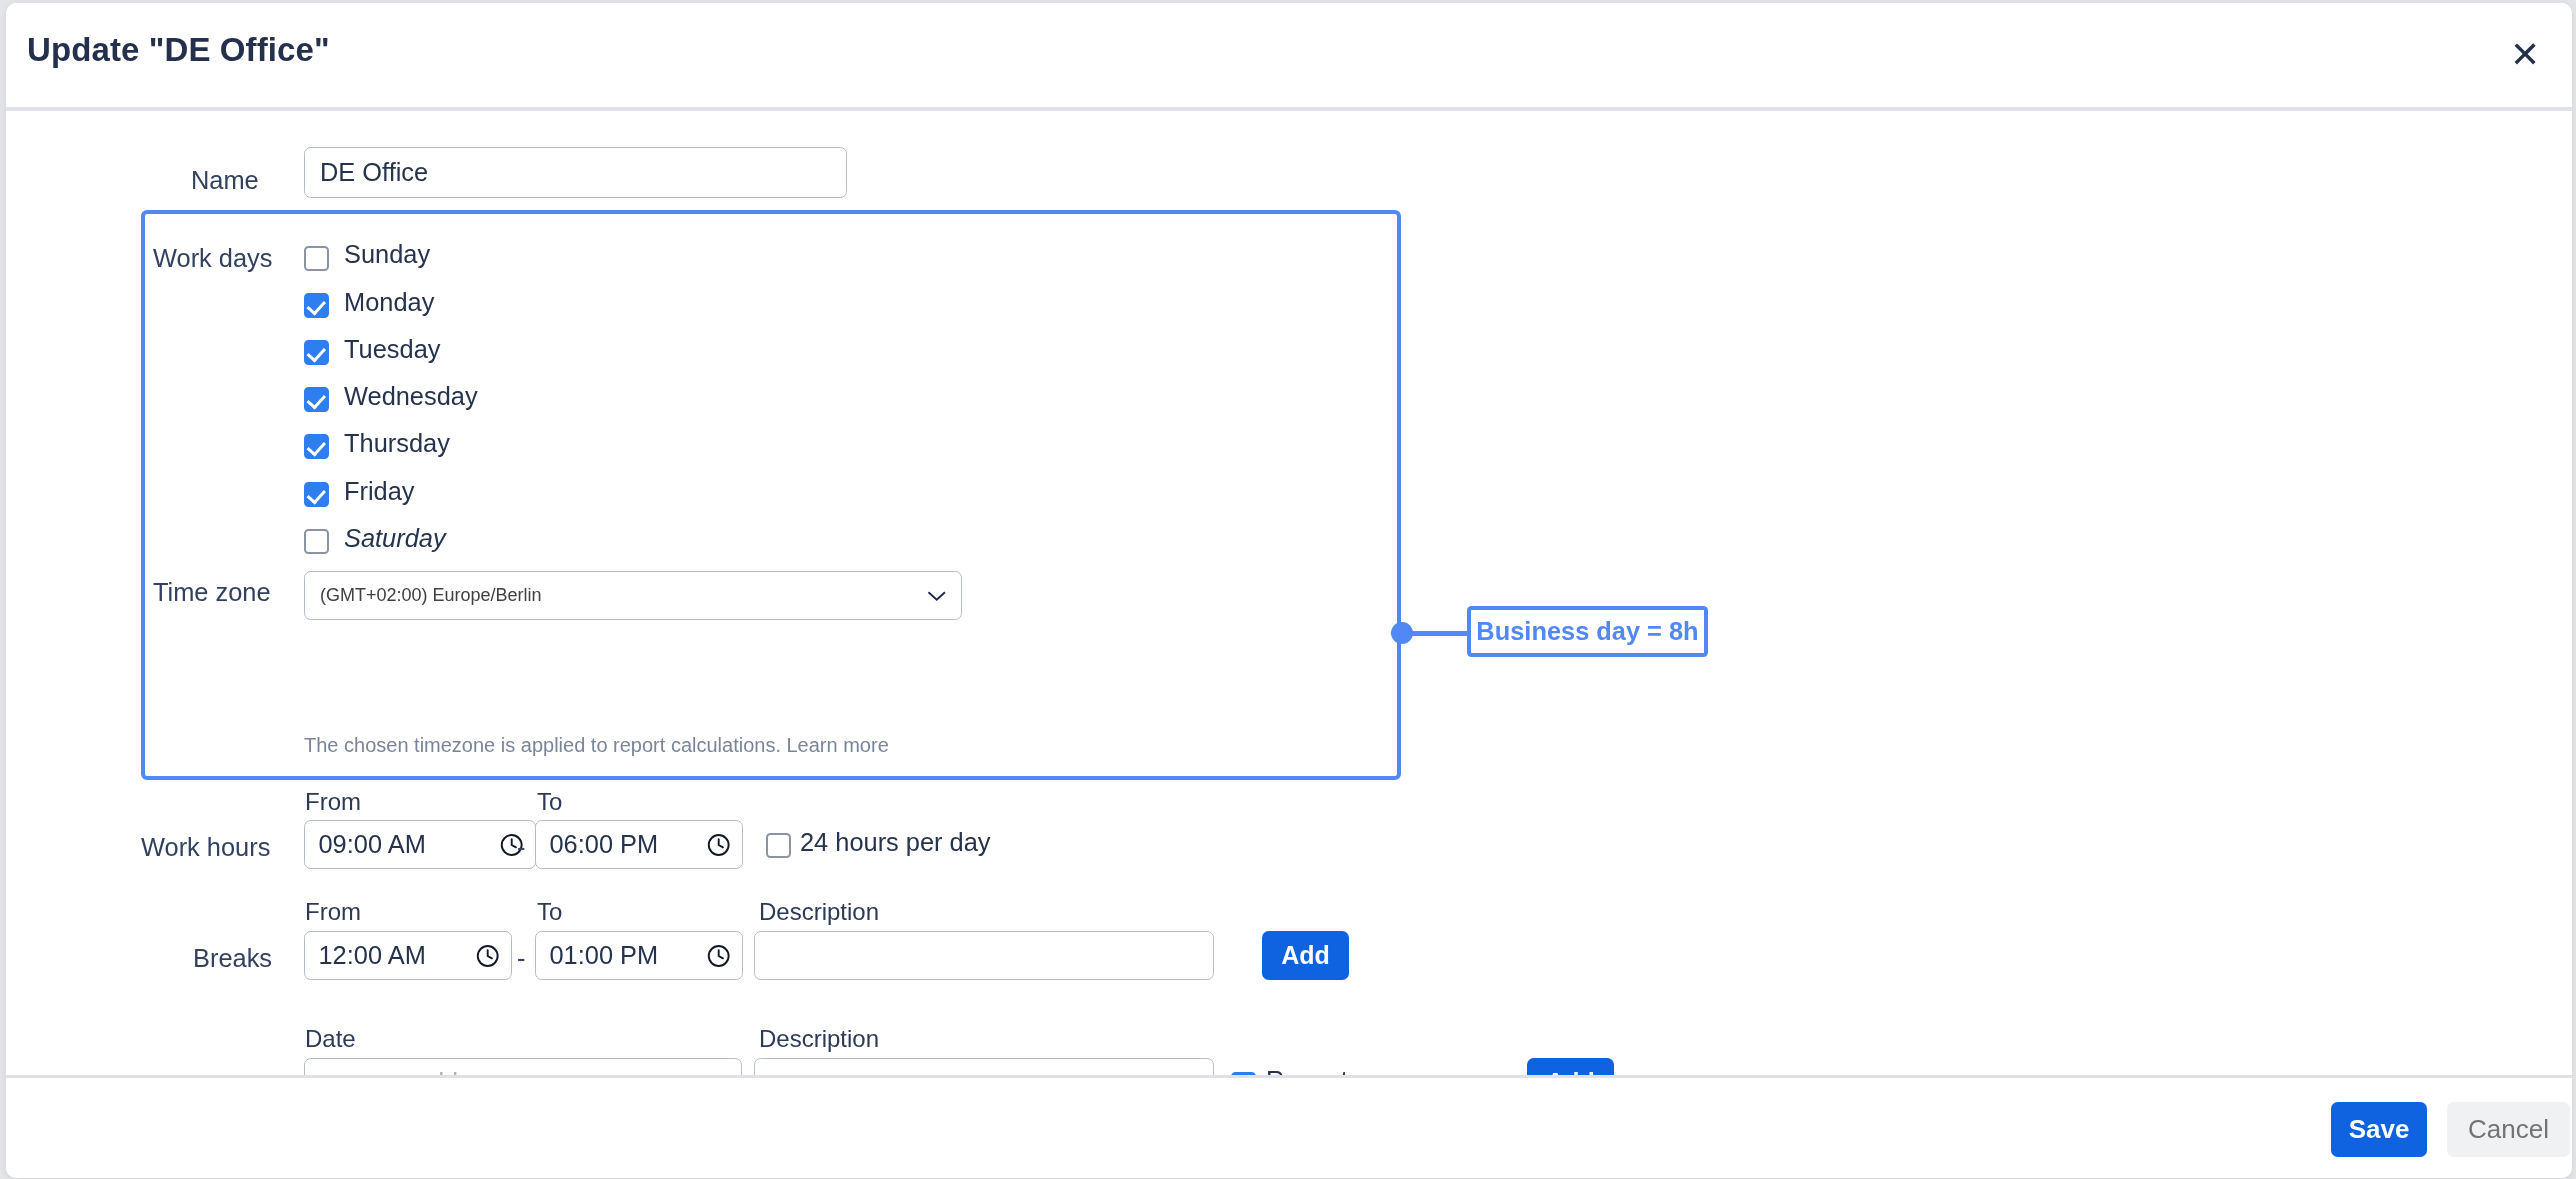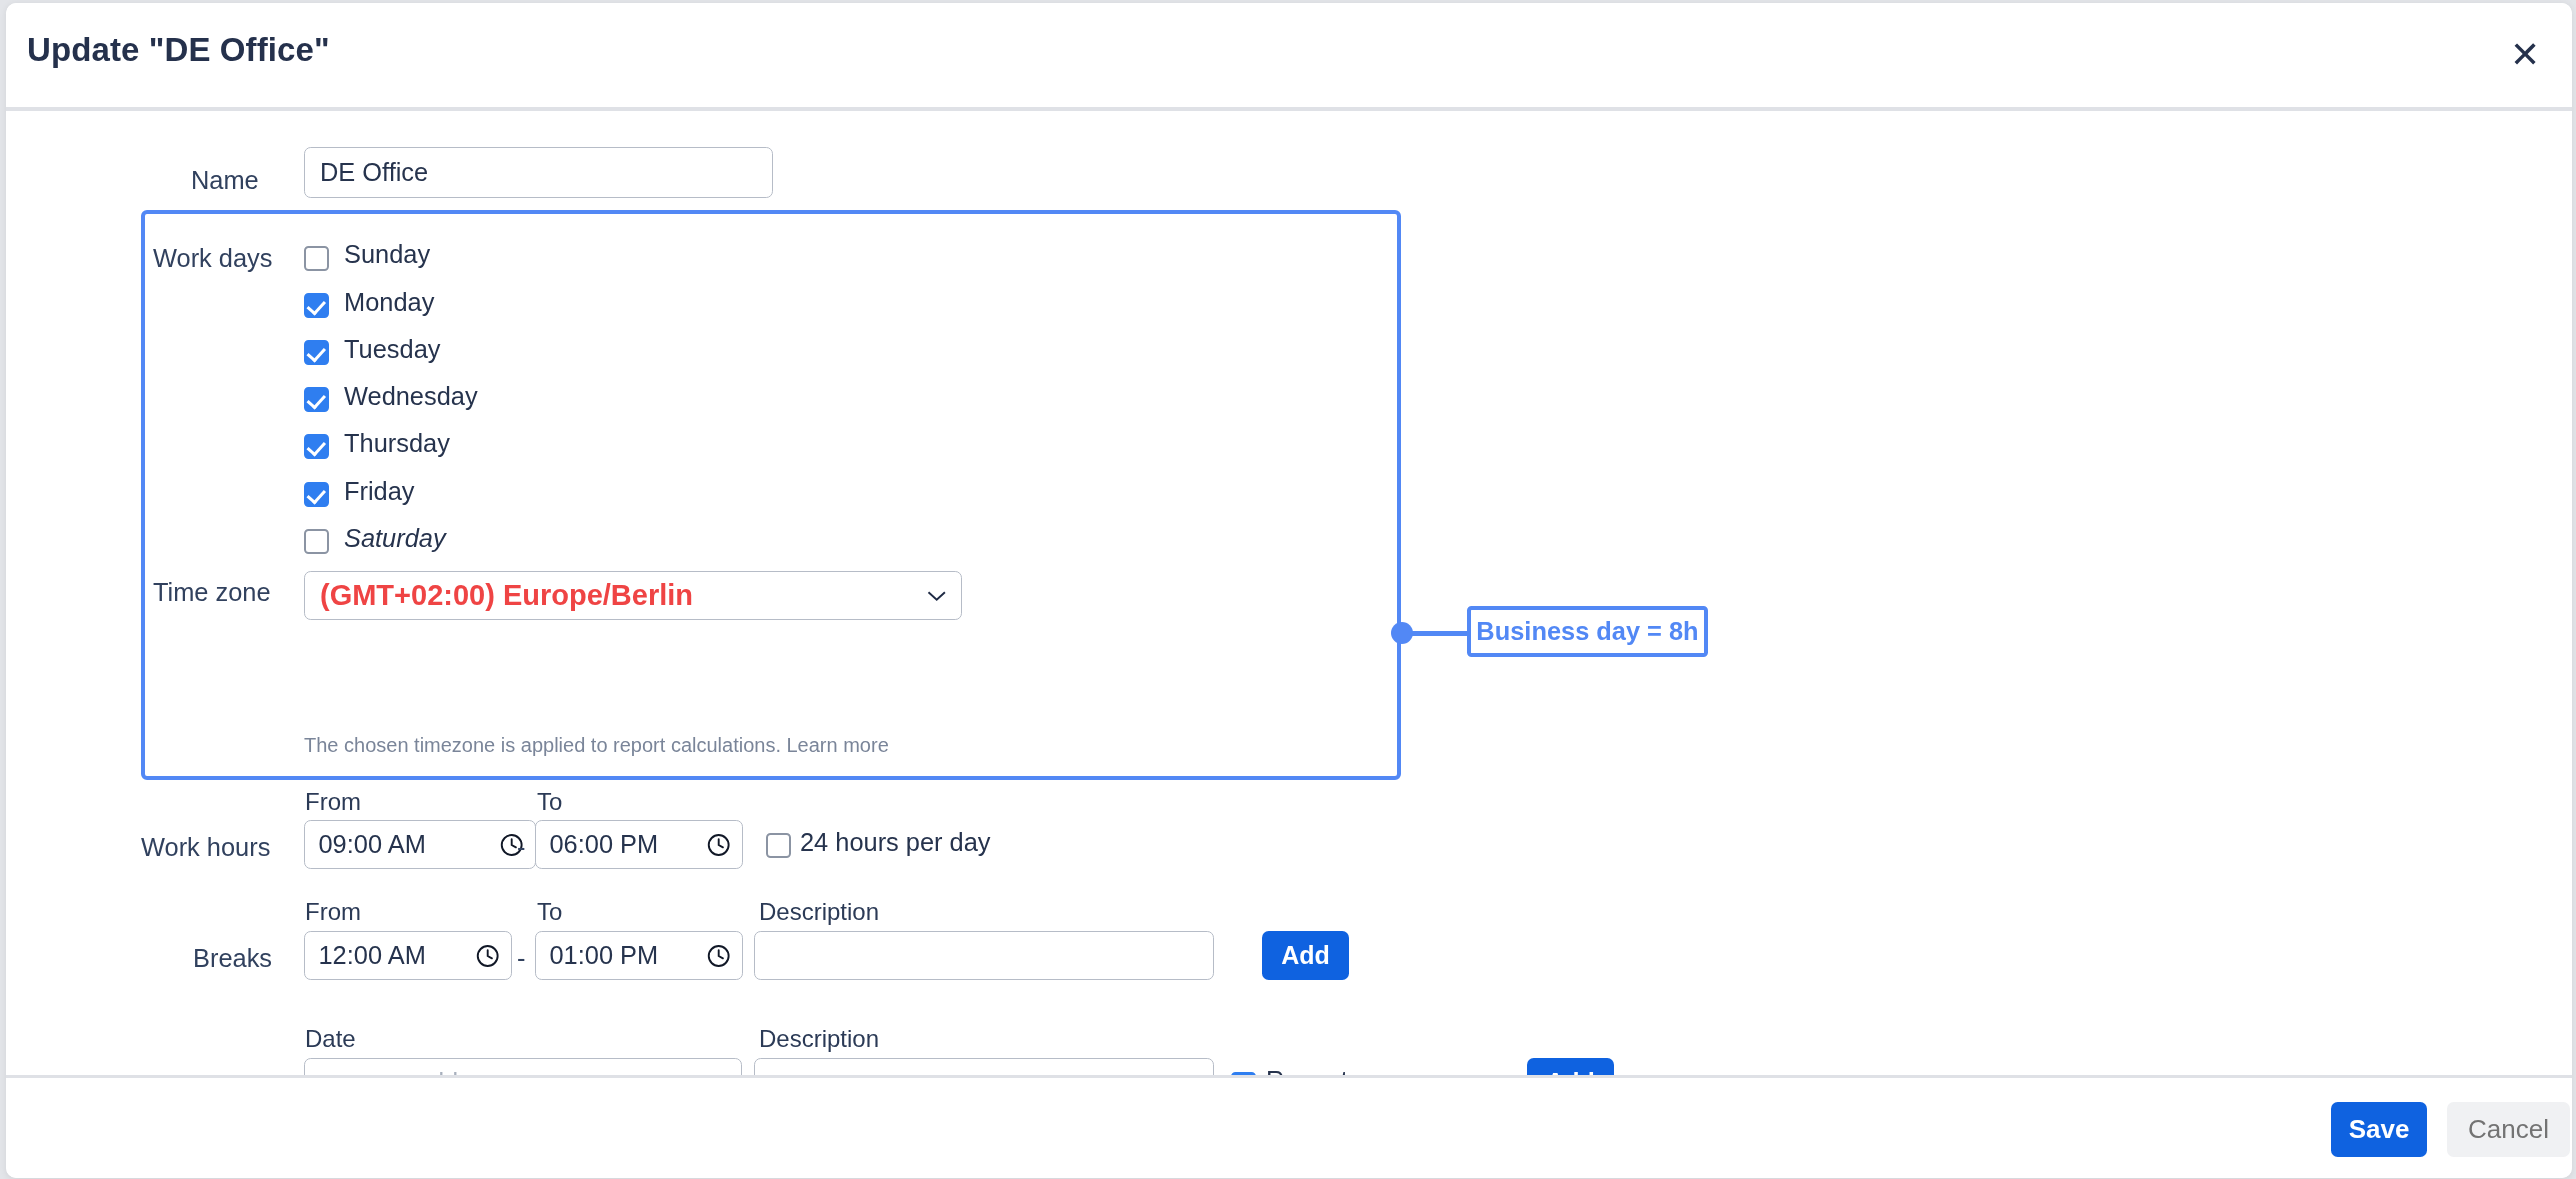--- a/index.html
+++ b/index.html
@@ -127,24 +127,23 @@
     position: absolute;
     background: #ffffff;
     border: 1.5px solid #b6bcc7;
     border-radius: 6.7px;
     height: 49px;
     display: flex;
     align-items: center;
     padding: 0 15px;
   }
   .select-val {
-    font-size: 29px;
-    color: #ef4444;
-    white-space: nowrap;
-    font-weight: bold;
+    font-size: 18px;
+    color: #404040;
+    white-space: nowrap;
   }
   .chevron {
     position: absolute;
     right: 15px; top: 50%;
     transform: translateY(-50%);
     width: 19.4px; height: 12px;
   }
 
   
   .cbx {
@@ -234,21 +233,21 @@
   <div class="dialog">
 
     <div class="dialog-header">
       <div class="dialog-title">Update "DE Office"</div>
       <button class="close-btn">✕</button>
     </div>
 
     <div class="dialog-body">
 
       <div class="fld-label" style="position:absolute; left:185px; top:55px; text-align:right;">Name</div>
-      <input class="text-input" style="left: 298px; top: 36px; width: 469px; height: 51px;" value="DE Office">
+      <input class="text-input" style="left: 298px; top: 36px; width: 543px; height: 51px;" value="DE Office">
 
       <div class="hl-box" style="left:135px; top:99px; width:1260px; height:570px;"></div>
 
       <div class="fld-label" style="position:absolute; left:147px; top:133px;">Work days</div>
 
       <div class="cbx off" style="left:298px; top:135px;"></div>
       <div class="cbx-label" style="left:338px; top:129px;">Sunday</div>
 
       <div class="cbx on" style="left:298px; top:182px;"></div>
       <div class="cbx-label" style="left:338px; top:177px;">Monday</div>

